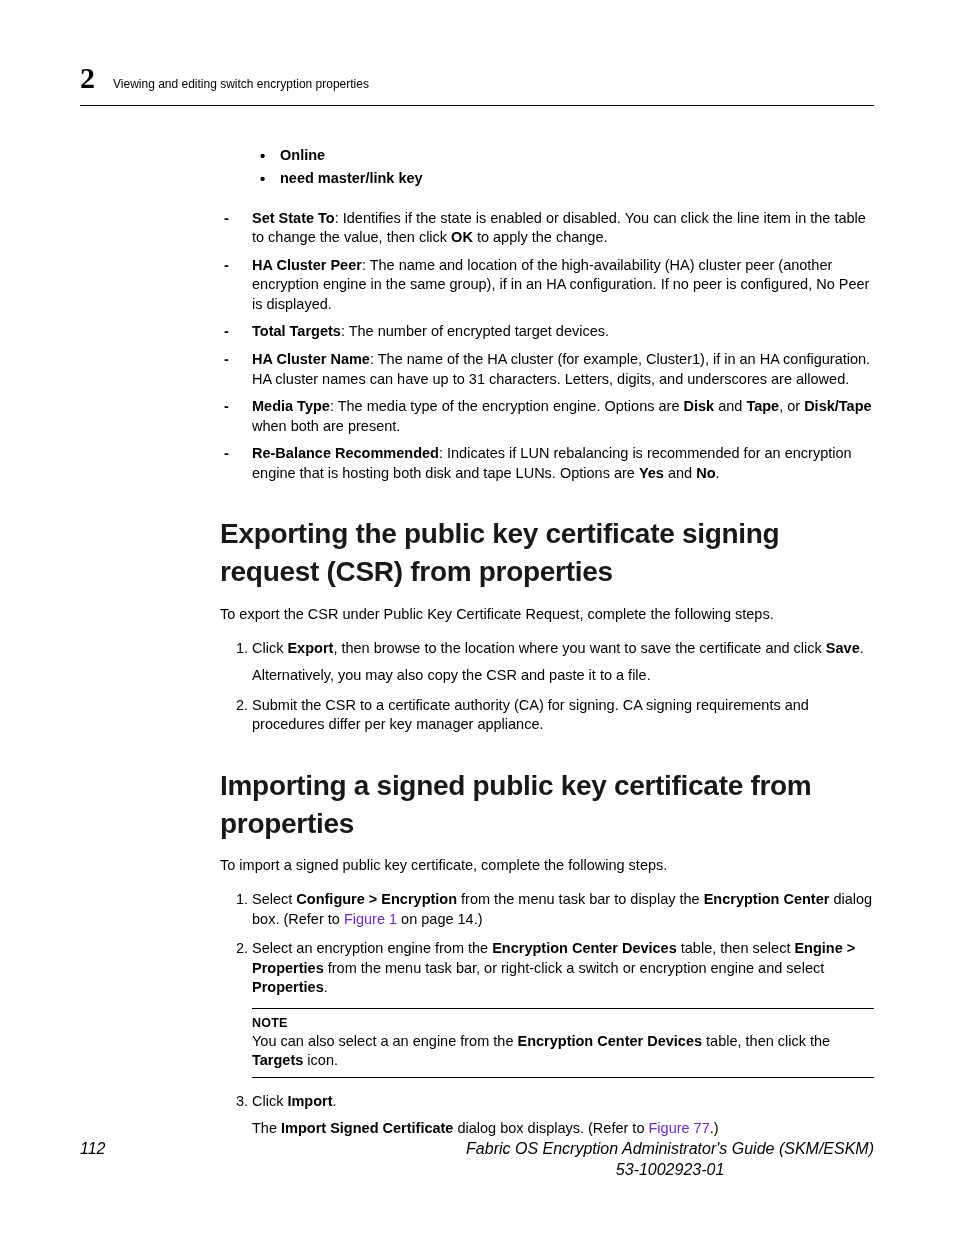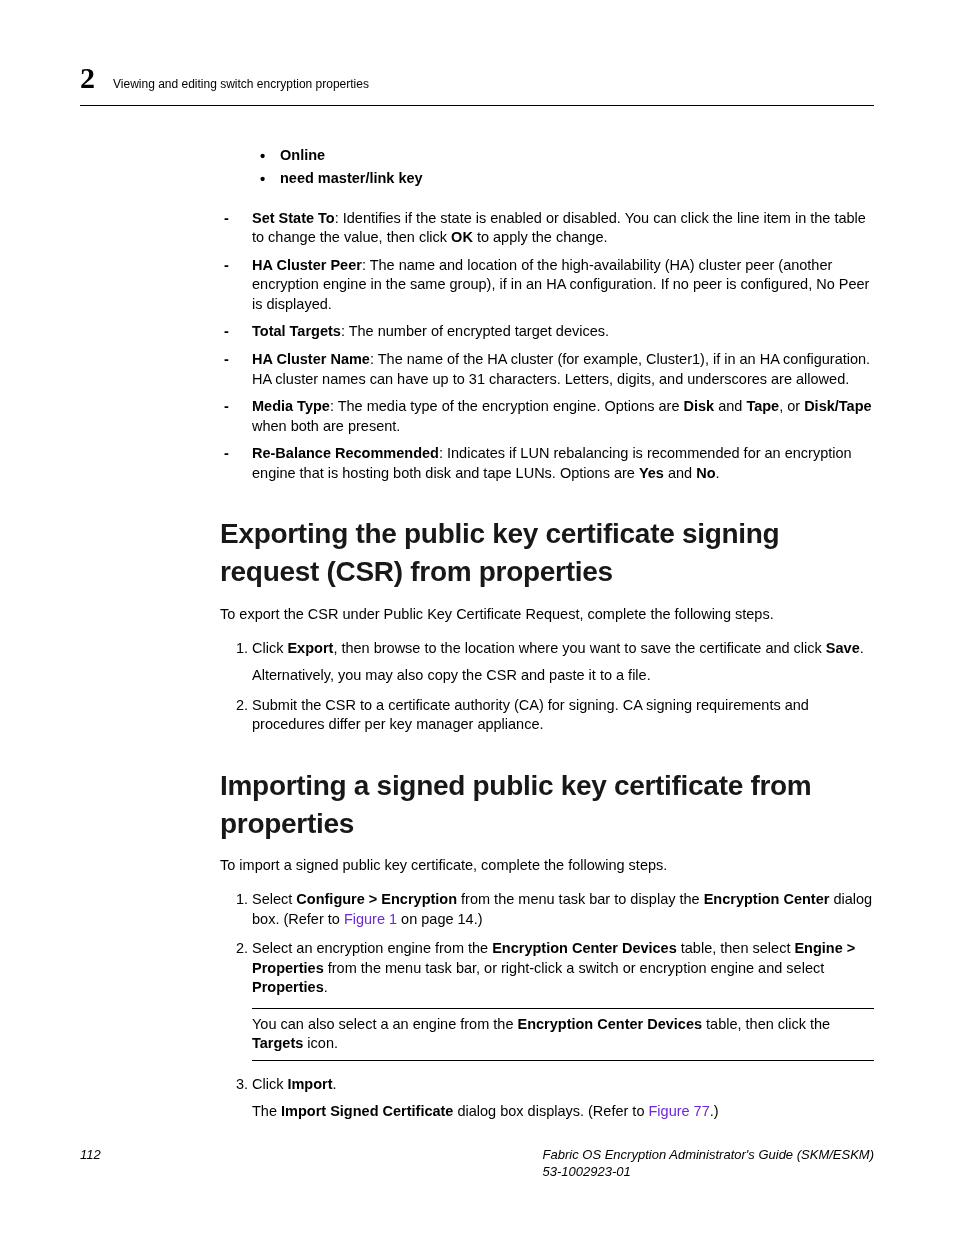--- a/index.html
+++ b/index.html
@@ -109,23 +109,23 @@
     letter-spacing: 0.2px;
   }
   .footer {
     position: absolute;
     bottom: 54px;
     left: 80px;
     right: 80px;
     display: flex;
     justify-content: space-between;
     font-style: italic;
-    font-size: 13px;
-  }
-  .footer .right { text-align: left; }
+    font-size: 16px;
+  }
+  .footer .right { text-align: center; }
   b { font-weight: bold; }
 </style>
 </head>
 <body>
 
 <div class="page">
   <div class="header-row">
     <span class="chapter-num">2</span>
     <span class="chapter-title">Viewing and editing switch encryption properties</span>
   </div>
@@ -172,20 +172,21 @@
 
     <h2>Importing a signed public key certificate from properties</h2>
     <p class="lead">To import a signed public key certificate, complete the following steps.</p>
     <ol class="steps">
       <li>
         <span>Select </span><b>Configure &gt; Encryption</b><span> from the menu task bar to display the </span><b>Encryption Center</b><span> dialog box. (Refer to </span><span class="ref">Figure 1</span><span> on page 14.)</span>
       </li>
       <li>
         <span>Select an encryption engine from the </span><b>Encryption Center Devices</b><span> table, then select </span><b>Engine &gt; Properties</b><span> from the menu task bar, or right-click a switch or encryption engine and select </span><b>Properties</b><span>.</span>
         <div class="note">
+          <div class="note-label">NOTE</div>
           <span>You can also select a an engine from the </span><b>Encryption Center Devices</b><span> table, then click the </span><b>Targets</b><span> icon.</span>
         </div>
       </li>
       <li>
         <span>Click </span><b>Import</b><span>.</span>
         <p><span>The </span><b>Import Signed Certificate</b><span> dialog box displays. (Refer to </span><span class="ref">Figure 77</span><span>.)</span></p>
       </li>
     </ol>
 
   </div>

